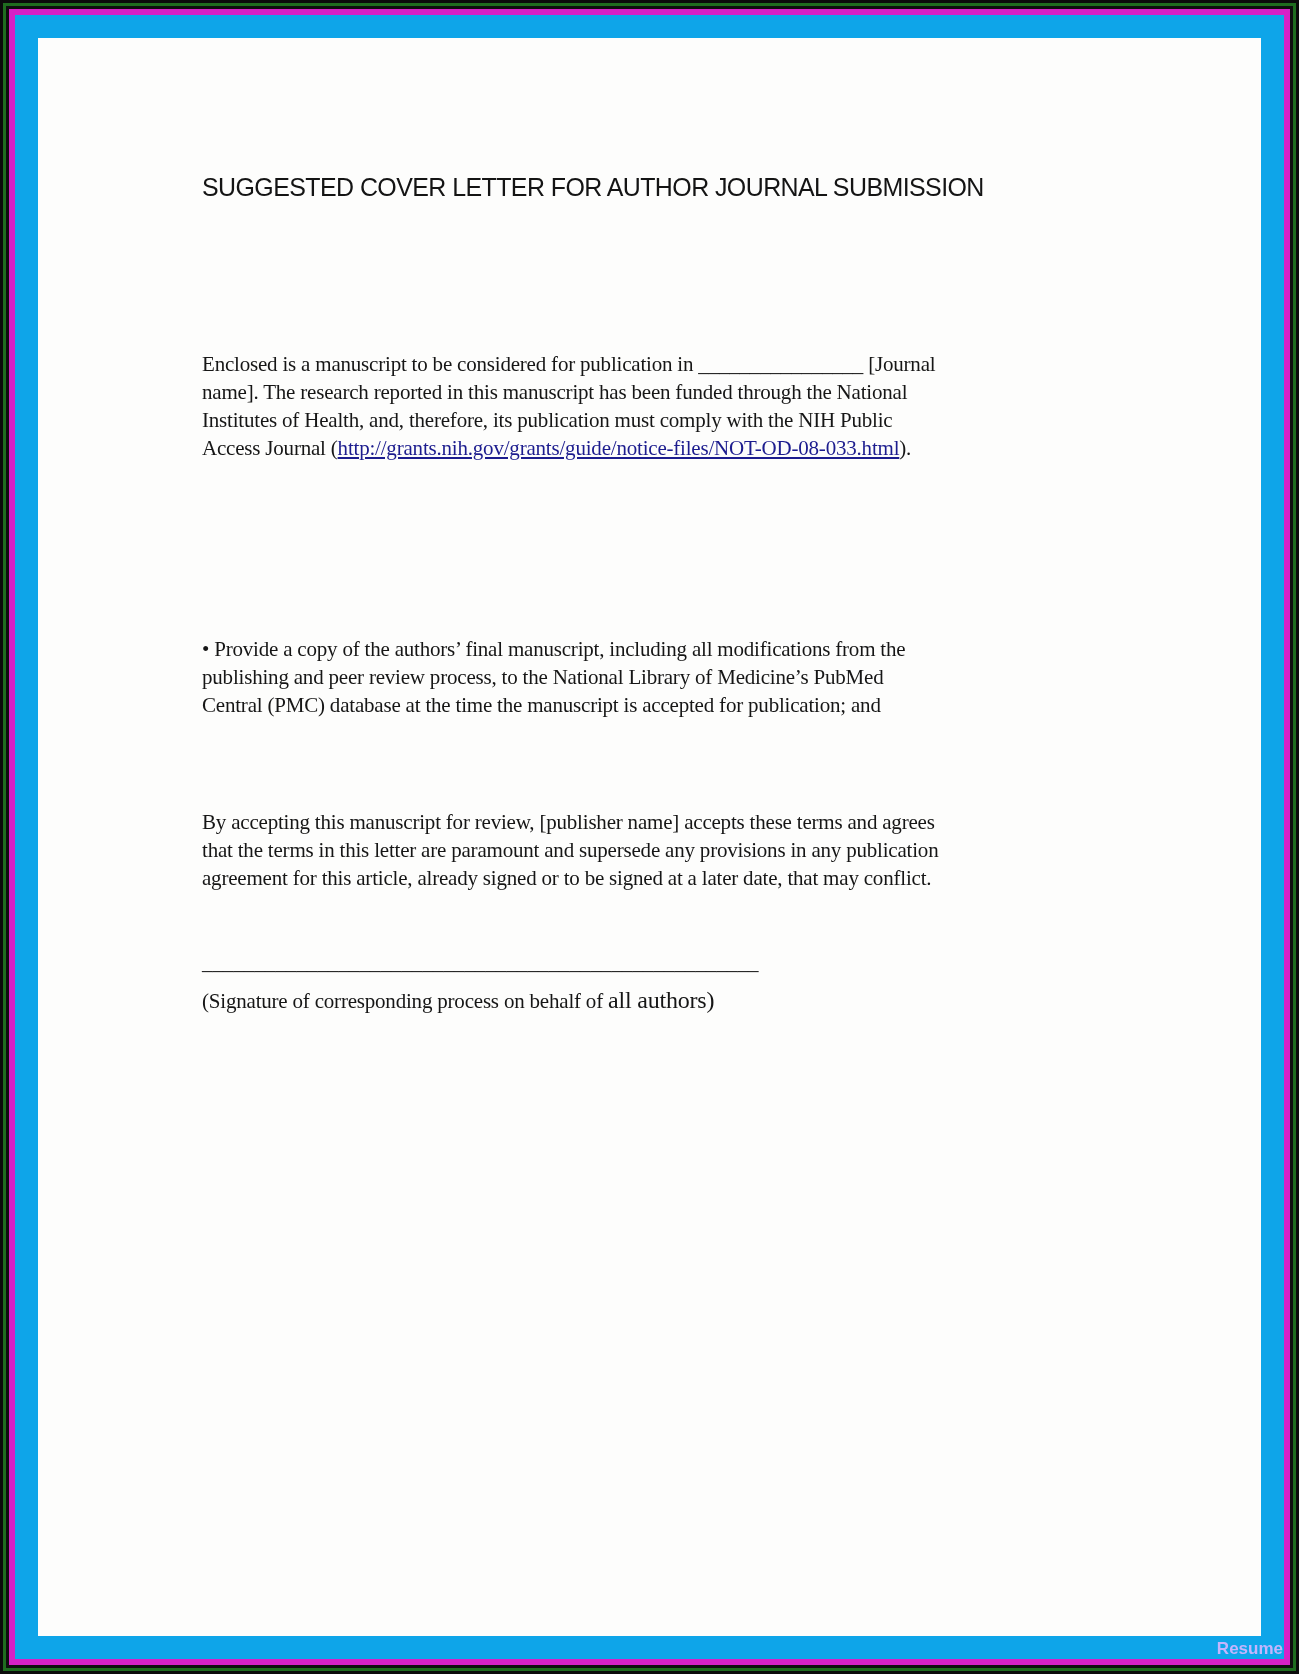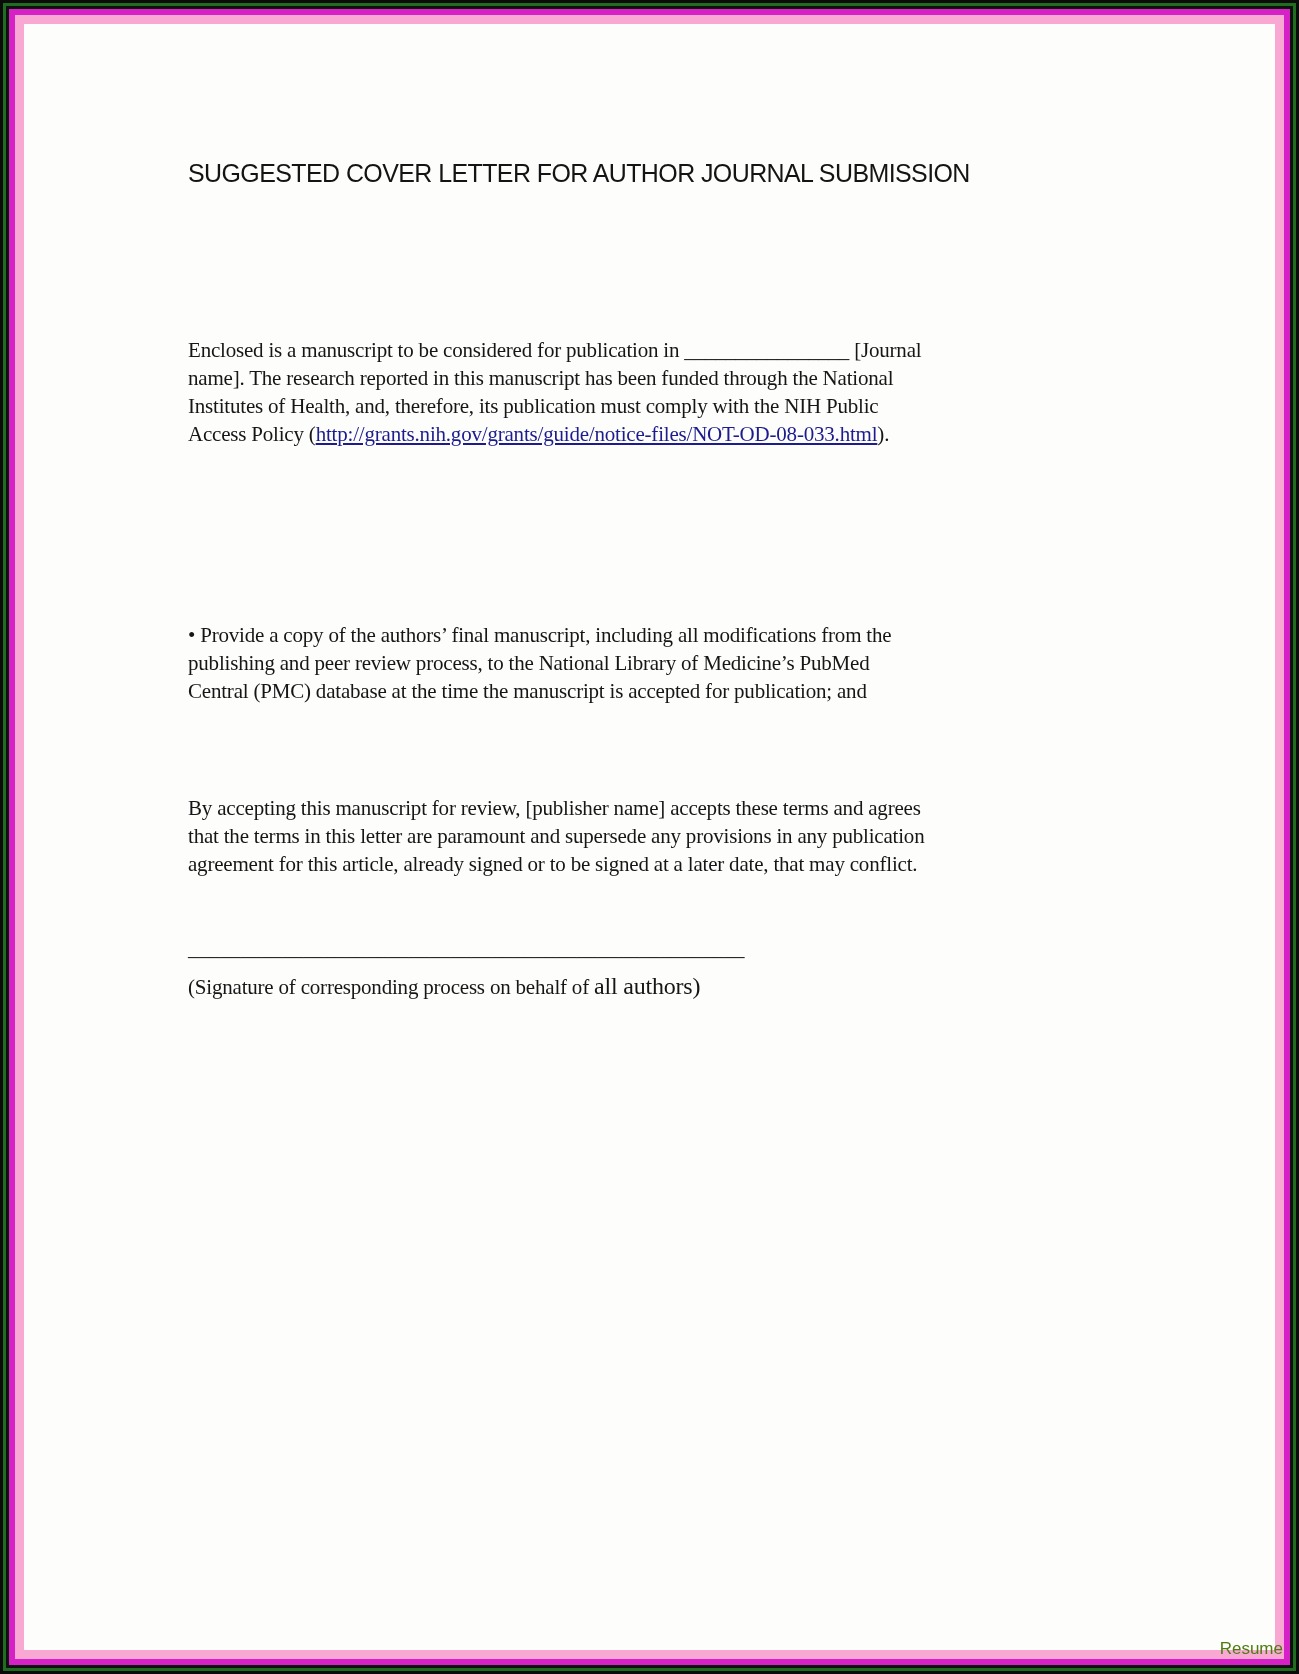--- a/index.html
+++ b/index.html
@@ -7,21 +7,21 @@
     width:1299px;height:1674px;
     background:#0b0b0b;
     font-family:"Liberation Serif", serif;
   }
   .canvas{position:relative;width:1299px;height:1674px;}
   .bx{box-sizing:border-box;height:100%;}
   .l1{background:#0b0b0b;padding:3px;}
   .l2{background:#1f6d1f;padding:3px;}
   .l3{background:#0f0f0f;padding:3px;}
   .l4{background:#d621c6;padding:6px;}
-  .l5{background:#f9a8d4;padding:9px;}
+  .l5{background:#0ea5e9;padding:23px;}
   .page{
     position:relative;height:100%;
     background:#fdfdfc;
     color:#161616;
     overflow:hidden;
   }
   .title{
     position:absolute;left:164px;top:134px;
     font-family:"Liberation Sans", sans-serif;
     font-weight:400;
@@ -56,42 +56,43 @@
   a.doc-link{
     color:#1c1c8e;
     text-decoration:underline;
     cursor:pointer;
   }
   .watermark{
     position:absolute;
     right:16px;bottom:15px;
     font-family:"Liberation Sans", sans-serif;
     font-size:17px;
-    color:#4d7c0f;
+    color:#c4b5fd;
     z-index:5;
+    font-weight:bold;
   }
 </style>
 </head>
 <body>
 
 <div class="canvas">
   <div class="bx l1">
     <div class="bx l2">
       <div class="bx l3">
         <div class="bx l4">
           <div class="bx l5">
             <div class="page">
 
               <div class="title">SUGGESTED COVER LETTER FOR AUTHOR JOURNAL SUBMISSION</div>
 
 
               <div class="para p-manuscript"><span>Enclosed is a manuscript to be considered for publication in ________________ [Journal
 name].  The research reported in this manuscript has been funded through the National
 Institutes of Health, and, therefore, its publication must comply with the NIH Public
-</span><span>Access Policy (</span><a class="doc-link">http://grants.nih.gov/grants/guide/notice-files/NOT-OD-08-033.html</a><span>).</span></div>
+</span><span>Access Journal (</span><a class="doc-link">http://grants.nih.gov/grants/guide/notice-files/NOT-OD-08-033.html</a><span>).</span></div>
 
 
               <div class="para p-bullets">
                 <div>• Provide a copy of the authors’ final manuscript, including all modifications from the
 publishing and peer review process, to the National Library of Medicine’s PubMed
 Central (PMC) database at the time the manuscript is accepted for publication; and</div>
               </div>
 
               <div class="para p-terms">By accepting this manuscript for review, [publisher name] accepts these terms and agrees
 that the terms in this letter are paramount and supersede any provisions in any publication

